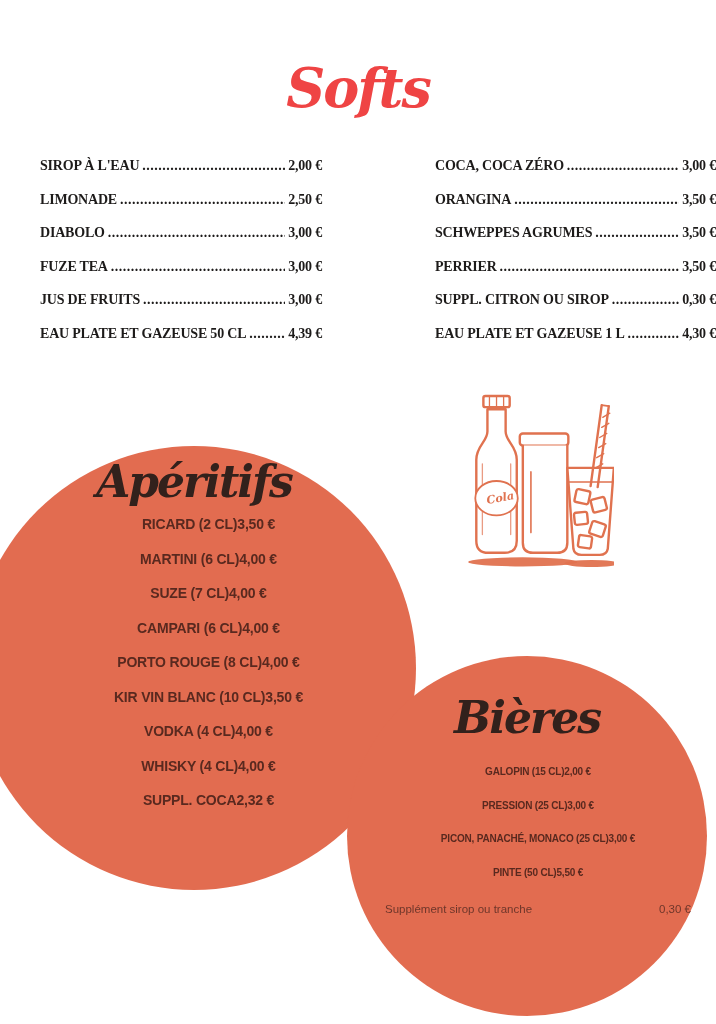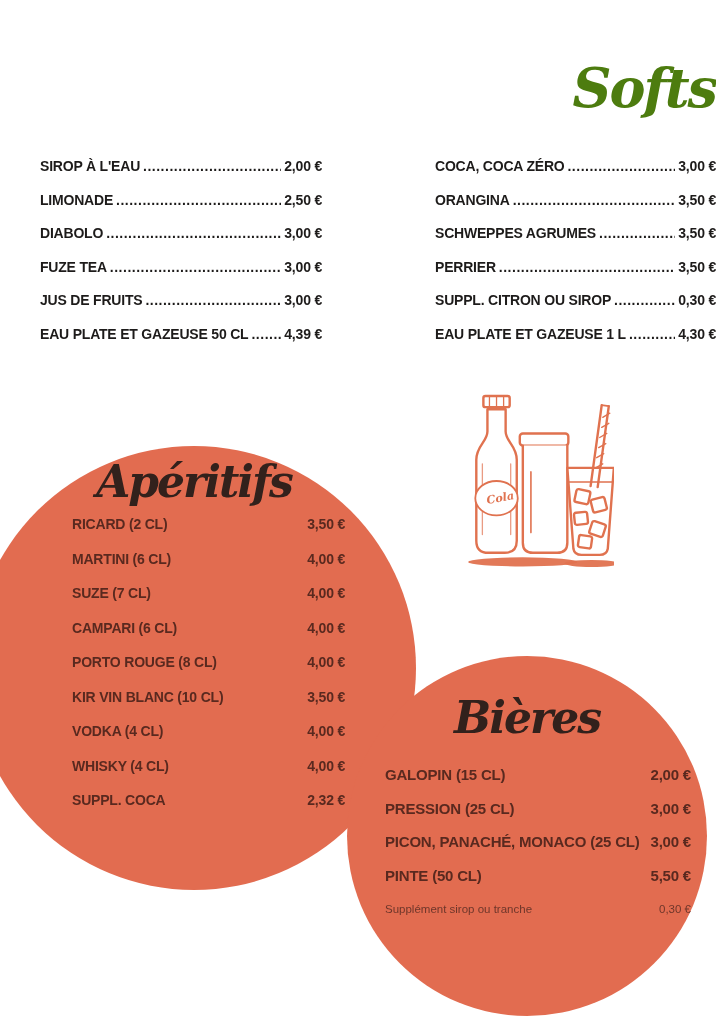--- a/index.html
+++ b/index.html
@@ -6,25 +6,25 @@
   .page{
     position:relative;width:716px;height:1024px;background:#ffffff;overflow:hidden;
     font-family:"Liberation Sans",sans-serif;
   }
   
   .script-title{
     font-family:"DejaVu Serif",serif;font-style:italic;font-weight:700;
     letter-spacing:-2px;
   }
   .softs-title{
-    position:absolute;left:0;right:0;top:56px;text-align:right;
-    font-size:54px;color:#4d7c0f;
-  }
-  
-  .softs-col{position:absolute;top:158px;}
+    position:absolute;left:0;right:0;top:56px;text-align:center;
+    font-size:54px;color:#ef4444;
+  }
+  
+  .softs-col{position:absolute;top:158px;font-family:Liberation Serif, serif;}
   .softs-left{left:40px;width:282px;}
   .softs-right{left:387px;width:281px;margin-left:48px;}
   .menu-row{
     display:flex;align-items:baseline;height:20px;margin-bottom:13.5px;
     font-weight:bold;font-size:14px;color:#1d1b1a;letter-spacing:-0.2px;
   }
   .row-label{white-space:nowrap;}
   .leader{flex:1;overflow:hidden;white-space:nowrap;margin:0 3px;min-width:8px;}
   .leader::after{content:"................................................................................";letter-spacing:0.5px;}
   .row-price{white-space:nowrap;}
@@ -35,25 +35,25 @@
   .circle-title{
     position:absolute;left:0;right:0;text-align:center;color:#32211c;
     font-size:44px;
   }
   .aperitifs .circle-title{top:10px;}
   .bieres .circle-title{top:36px;}
   .circle-list{position:absolute;}
   .aperitifs .circle-list{left:100px;top:70px;width:273px;}
   .bieres .circle-list{left:38px;top:110px;width:306px;}
   .circle-row{
-    display:flex;justify-content:space-between;align-items:baseline;
+    display:flex;justify-content:center;align-items:baseline;
     height:20px;margin-bottom:14.5px;font-weight:bold;font-size:14px;
     color:#59291F;letter-spacing:-0.2px;white-space:nowrap;
   }
-  .bieres .circle-row{margin-bottom:13.5px;font-size:15px;}
+  .bieres .circle-row{margin-bottom:13.5px;font-size:10px;}
   .note-row{
     position:absolute;left:38px;top:247px;width:306px;
     display:flex;justify-content:space-between;align-items:baseline;
     font-size:11.5px;color:#6E362A;text-align:right;
   }
   
   .illustration{position:absolute;left:462px;top:393px;width:152px;height:177px;}
   .illustration *{vector-effect:non-scaling-stroke;}
 </style>
 </head>

